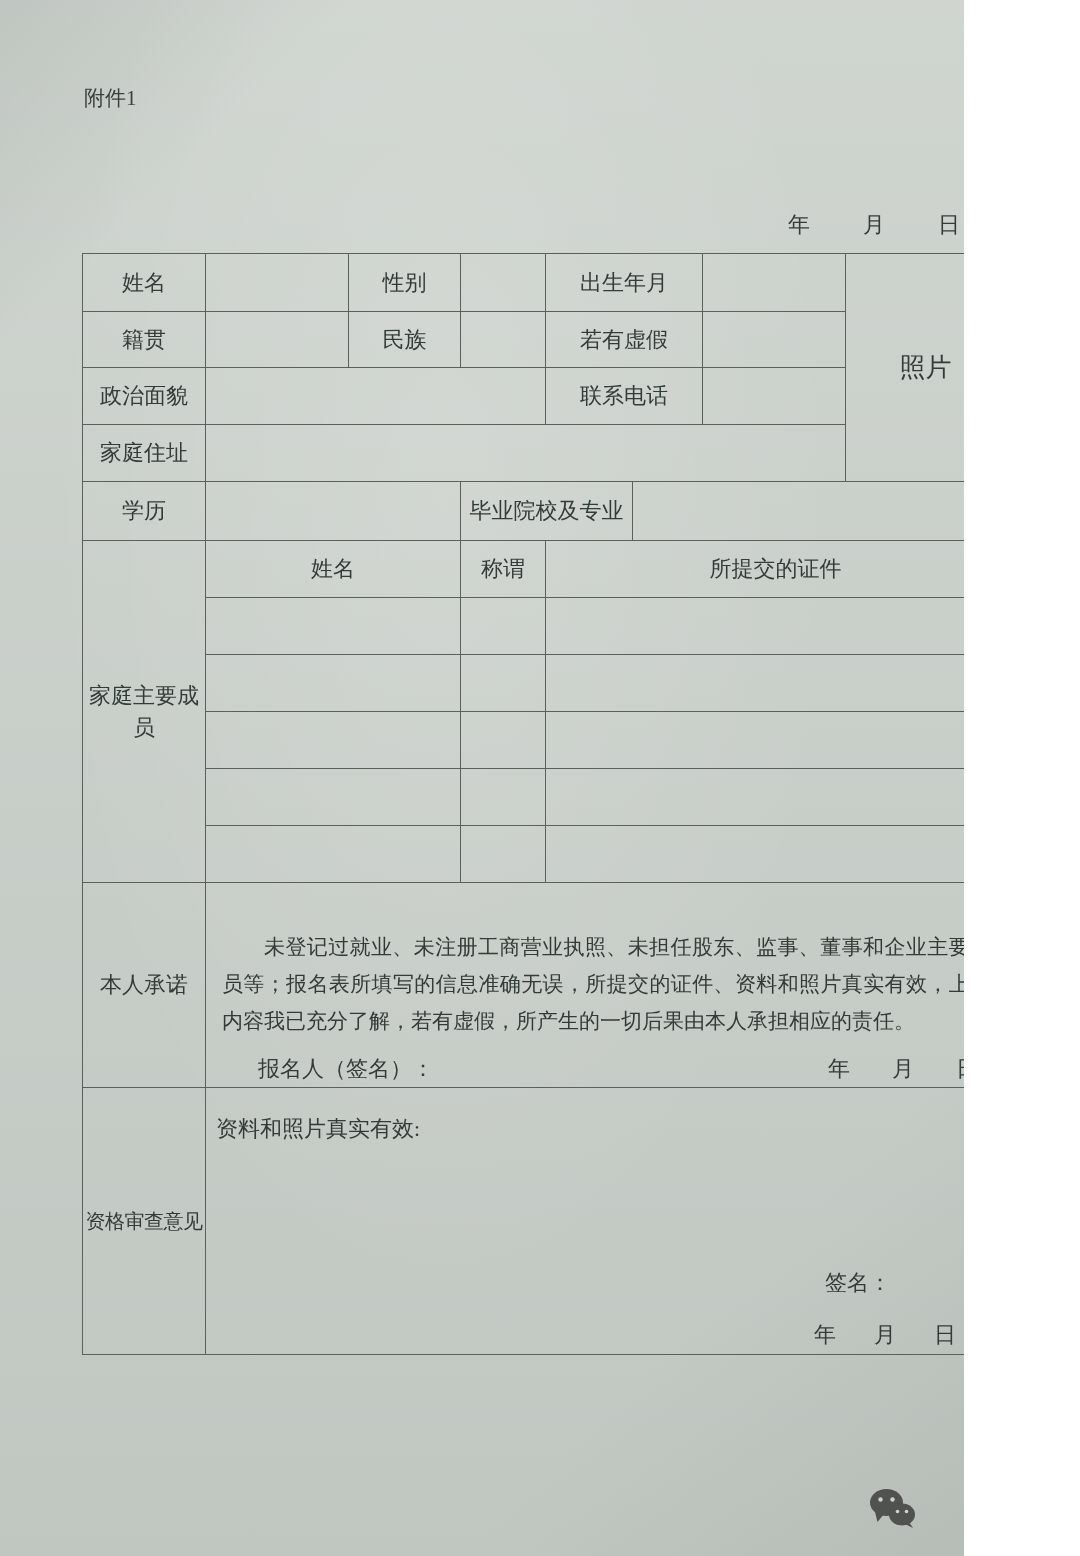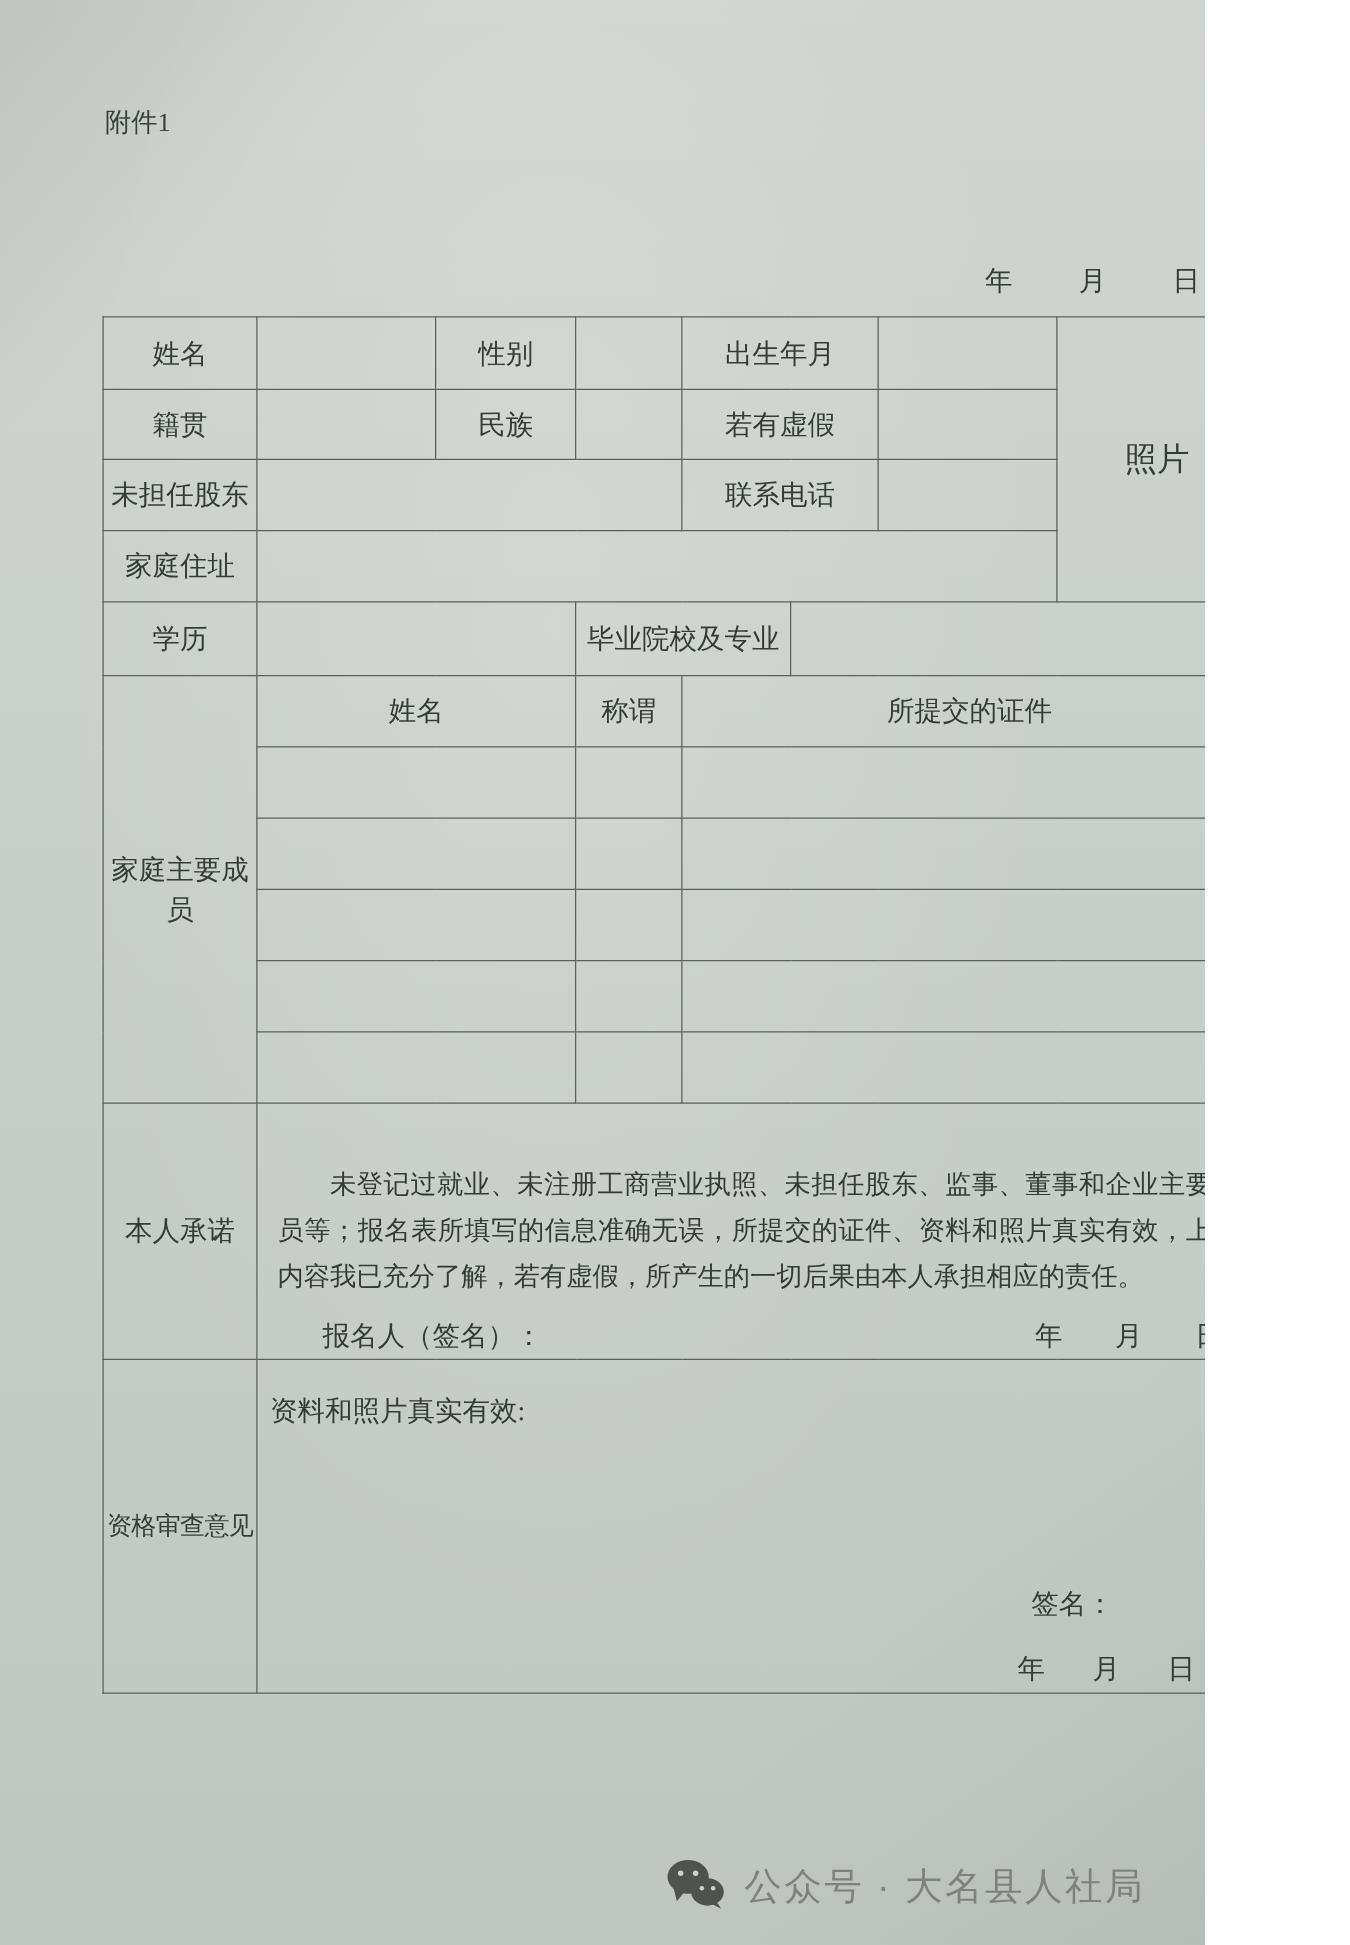--- a/index.html
+++ b/index.html
@@ -103,21 +103,21 @@
     <tr class="r2">
       <td class="lbl">籍贯</td>
       <td></td>
       <td class="lbl">民族</td>
       <td></td>
       <td class="lbl" colspan="2">若有虚假</td>
       <td></td>
     </tr>
 
     <tr class="r3">
-      <td class="lbl">未担任股东</td>
+      <td class="lbl">政治面貌</td>
       <td colspan="3"></td>
       <td class="lbl" colspan="2">联系电话</td>
       <td></td>
     </tr>
 
     <tr class="r4">
       <td class="lbl">家庭住址</td>
       <td colspan="6"></td>
     </tr>
 
@@ -204,16 +204,15 @@
           <polygon points="41,34 45,40 37,36"></polygon>
         </g>
         <g fill="#ccd2cc">
           <circle cx="12.5" cy="11.5" r="2.2"></circle>
           <circle cx="24.5" cy="11.5" r="2.2"></circle>
           <circle cx="29.5" cy="23.5" r="1.8"></circle>
           <circle cx="38.5" cy="23.5" r="1.8"></circle>
         </g>
       </svg>
     </span>
-    <span class="txt">公众号 · 大名县人社局</span>
   </div>
 
 </div>
 
 </body></html>

